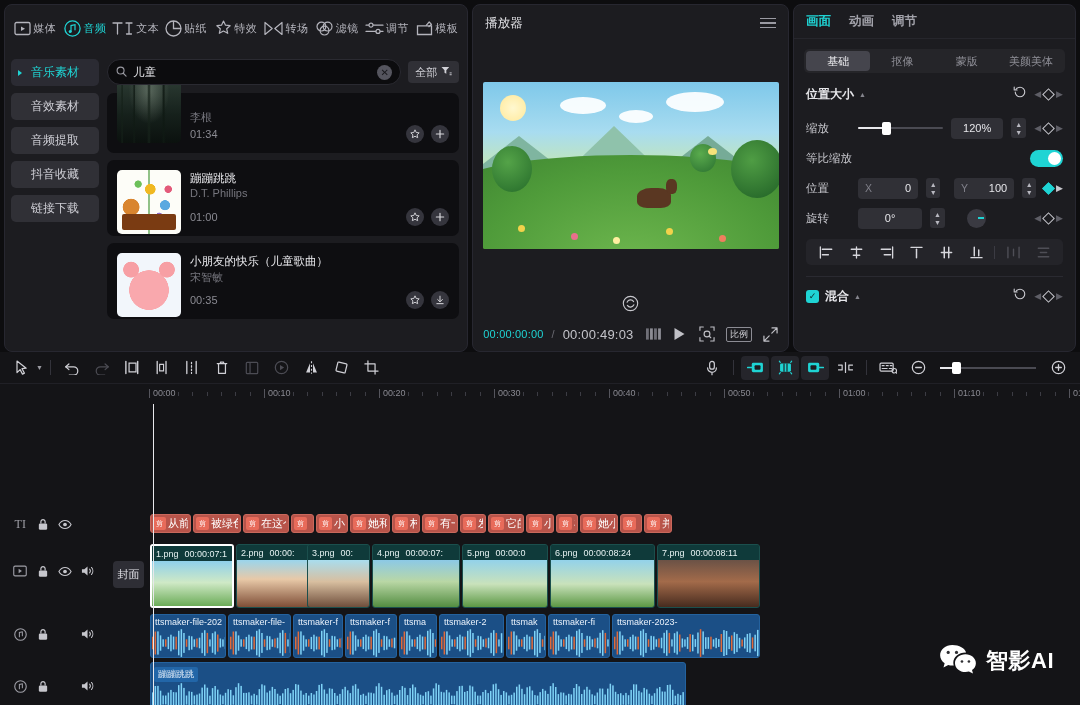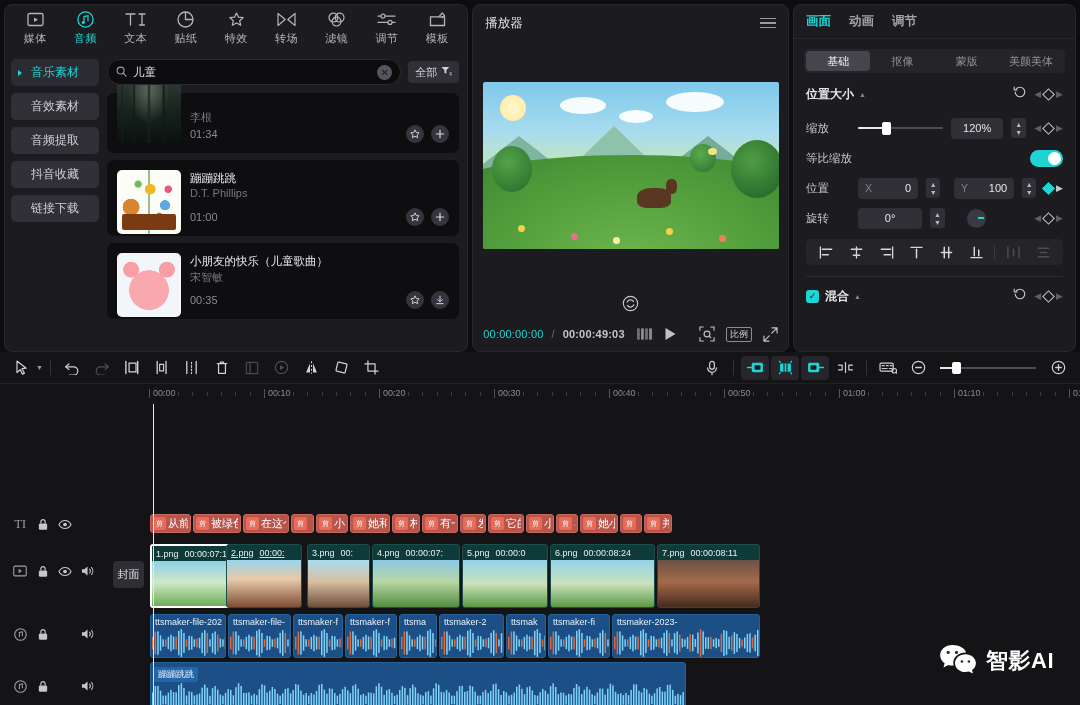--- a/index.html
+++ b/index.html
@@ -17,21 +17,21 @@
   .top-region { display: flex; height: 352px; width: 1080px; gap: 4px; padding: 4px 4px 0 4px; }
 
   
   .left-panel {
     width: 466px; background: #1c1c20; border-radius: 8px;
     display: flex; flex-direction: column; overflow: hidden;
     border: 1px solid #272730;
   }
   .nav-tabs { display: flex; height: 46px; align-items: center; padding: 0 6px; gap: 2px; }
   .nav-tab {
-    flex: 1; display: flex; flex-direction: column; align-items: center;
+    flex: 1; display: flex; align-items: center;
     justify-content: center; gap: 2px; cursor: pointer; color: #b4b4bc;
     height: 42px; border-radius: 5px;
   }
   .nav-tab .nt-ico { height: 19px; display: flex; align-items: center; justify-content: center; }
   .nav-tab .nt-label { font-size: 11px; letter-spacing: .5px; }
   .nav-tab.active { color: #1fd4d4; }
   .nav-tab svg { display: block; }
 
   .panel-body { flex: 1; display: flex; overflow: hidden; }
   .cat-col { width: 100px; padding: 8px 6px; display: flex; flex-direction: column; gap: 7px; }
@@ -170,21 +170,21 @@
   .scene .f3 { left: 62%; bottom: 8%; background: #f2d24b; }
   .scene .f4 { left: 80%; bottom: 4%; background: #ef7f5e; }
   .scene .f5 { left: 44%; bottom: 3%; background: #fff0a0; }
   .scene .butterfly { position: absolute; left: 76%; top: 40%; width: 9px; height: 7px; background: #f6e27a; border-radius: 50% 50% 50% 50%; }
 
   .reload-row { height: 28px; display: flex; align-items: center; justify-content: center; }
   .reload-ico { width: 17px; height: 17px; cursor: pointer; color: #c8c8ce; }
   .player-ctrl { height: 34px; display: flex; align-items: center; gap: 8px; padding: 0 10px; }
   .tc-cur { font-size: 11px; color: #1fd4d4; letter-spacing: .2px; }
   .tc-sep { font-size: 11px; color: #6a6a72; }
-  .tc-total { font-size: 11px; color: #c4c4ca; letter-spacing: .2px; font-weight: bold; }
+  .tc-total { font-size: 13px; color: #c4c4ca; letter-spacing: .2px; }
   .pc-ico { cursor: pointer; color: #c0c0c6; display: flex; align-items: center; }
   .pc-right { margin-left: auto; display: flex; align-items: center; gap: 11px; }
   .ratio-btn {
     border: 1px solid #8c8c94; border-radius: 2px; font-size: 9px; padding: 1px 3px;
     color: #d2d2d8; cursor: pointer; line-height: 11px;
   }
 
   
   .props-panel {
     width: 284px; background: #1c1c20; border-radius: 8px; display: flex;
@@ -1169,21 +1169,21 @@
             <div class="vc-bar">
               <span class="vc-name">1.png</span>
               <span class="vc-dur">00:00:07:1</span>
             </div>
             <div class="vc-thumbs">
               <div class="thumb th-a"></div>
               <div class="thumb th-a"></div>
               <div class="thumb th-a"></div>
             </div>
           </div>
-          <div class="vid-clip" style="left: 76px; width: 76px; top: 140px; text-decoration: underline;">
+          <div class="vid-clip" style="left: 86px; width: 76px; top: 140px;">
             <div class="vc-bar">
               <span class="vc-name">2.png</span>
               <span class="vc-dur">00:00:</span>
             </div>
             <div class="vc-thumbs">
               <div class="thumb th-b"></div>
               <div class="thumb th-b"></div>
             </div>
           </div>
           <div class="vid-clip" style="left: 157px; width: 63px; top: 140px;">

